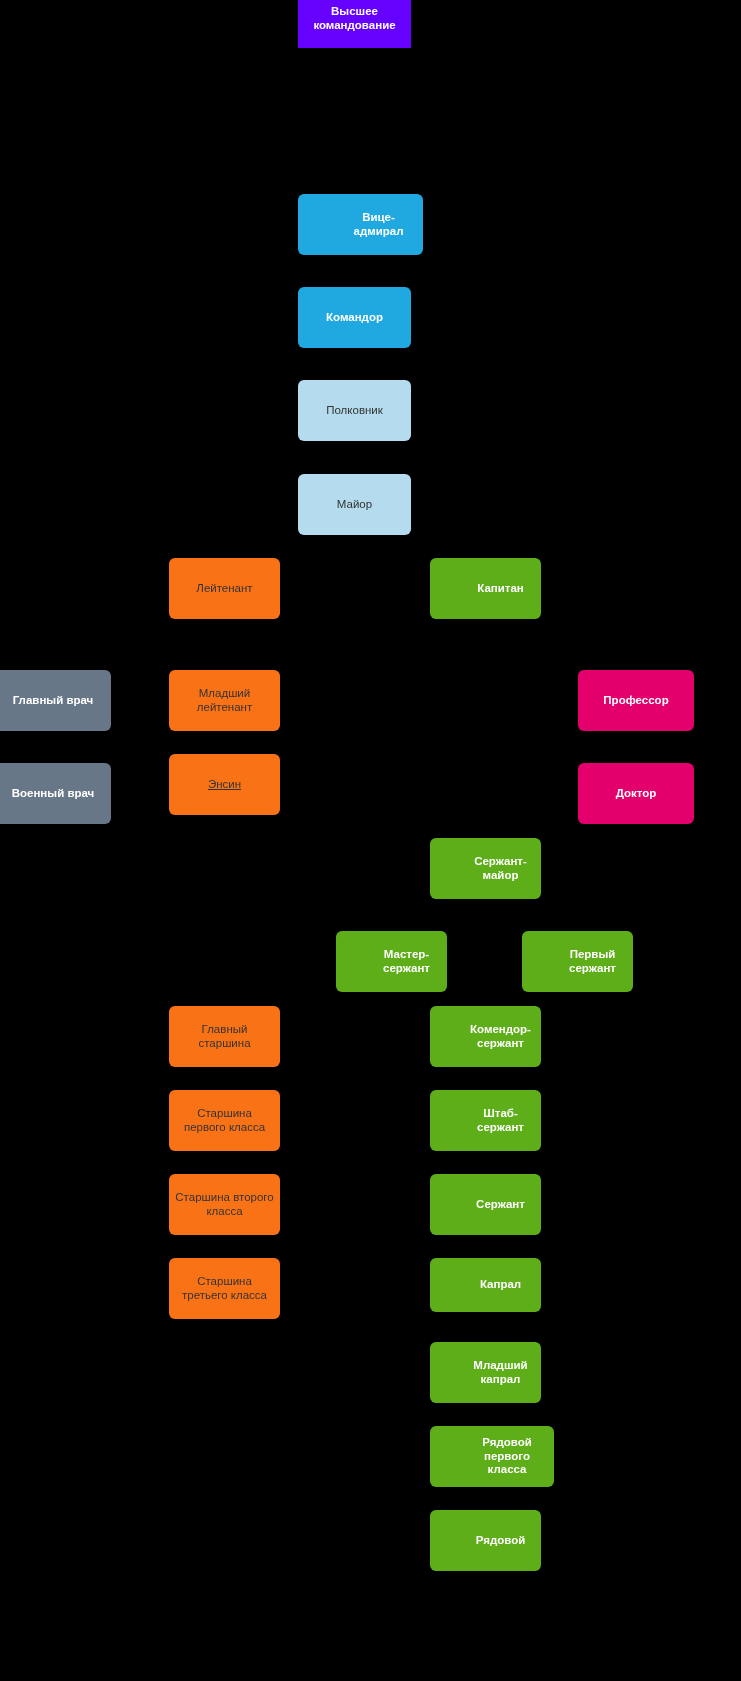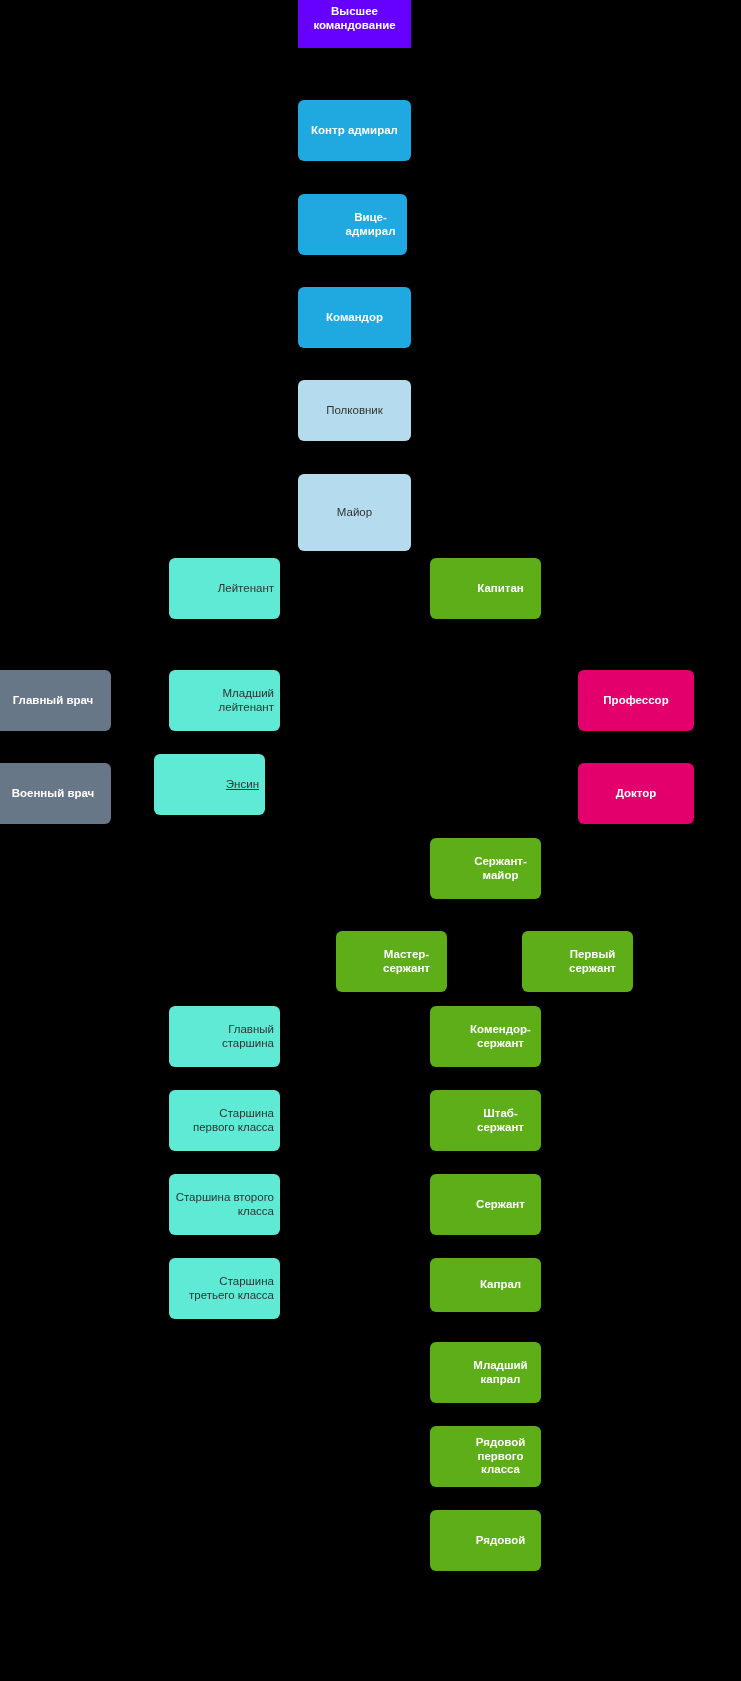--- a/index.html
+++ b/index.html
@@ -7,66 +7,63 @@
        font-family:"Liberation Sans","DejaVu Sans",sans-serif;}
   #chart{position:absolute;inset:0;}
   .node{position:absolute;border-radius:6px;display:flex;align-items:center;
         justify-content:center;text-align:center;box-sizing:border-box;
         padding:4px 6px;line-height:1.18;}
   .node .lbl{display:block;width:100%;}
   
   .c-purple{background:#6600ff;color:#ffffff;font-weight:bold;font-size:11.5px;border-radius:0;}
   .c-blue{background:#20a8e0;color:#ffffff;font-weight:bold;font-size:11.5px;}
   .c-lightblue{background:#b4dcee;color:#333333;font-weight:normal;font-size:11.5px;}
-  .c-steel{background:#5eead4;color:#333333;font-weight:normal;font-size:11.5px;text-align:right;}
+  .c-steel{background:#f97316;color:#333333;font-weight:normal;font-size:11.5px;}
   .c-slate{background:#687787;color:#ffffff;font-weight:bold;font-size:11.5px;}
   .c-green{background:#5dae18;color:#ffffff;font-weight:bold;font-size:11.5px;padding-left:36px;}
   .c-pink{background:#e4006c;color:#ffffff;font-weight:bold;font-size:11.5px;}
 </style>
 </head>
 <body>
 
 <div id="chart">
     <div class="node c-purple" style="left: 298px; top: -10px; width: 113px; height: 58px;">
       <span class="lbl">Высшее командование</span>
     </div>
-    <div class="node c-blue" style="left: 298px; top: 100px; width: 113px; height: 61px;">
-      <span class="lbl">Контр адмирал</span>
-    </div>
-    <div class="node c-blue" style="left: 298px; top: 194px; width: 109px; height: 61px; padding-left: 42px;">
+    <div class="node c-blue" style="left: 298px; top: 194px; width: 125px; height: 61px; padding-left: 42px;">
       <span class="lbl">Вице-адмирал</span>
     </div>
     <div class="node c-blue" style="left: 298px; top: 287px; width: 113px; height: 61px; justify-content: center;">
       <span class="lbl">Командор</span>
     </div>
     <div class="node c-lightblue" style="left: 298px; top: 380px; width: 113px; height: 61px;">
       <span class="lbl">Полковник</span>
     </div>
-    <div class="node c-lightblue" style="left: 298px; top: 474px; width: 113px; height: 77px; align-items: center;">
+    <div class="node c-lightblue" style="left: 298px; top: 474px; width: 113px; height: 61px; align-items: center;">
       <span class="lbl">Майор</span>
     </div>
     <div class="node c-steel" style="left: 169px; top: 558px; width: 111px; height: 61px;">
       <span class="lbl">Лейтенант</span>
     </div>
     <div class="node c-green" style="left: 430px; top: 558px; width: 111px; height: 61px;">
       <span class="lbl">Капитан</span>
     </div>
     <div class="node c-slate" style="left: -5px; top: 670px; width: 116px; height: 61px;">
       <span class="lbl">Главный врач</span>
     </div>
     <div class="node c-steel" style="left: 169px; top: 670px; width: 111px; height: 61px;">
       <span class="lbl">Младший лейтенант</span>
     </div>
     <div class="node c-pink" style="left: 578px; top: 670px; width: 116px; height: 61px;">
       <span class="lbl">Профессор</span>
     </div>
     <div class="node c-slate" style="left: -5px; top: 763px; width: 116px; height: 61px;">
       <span class="lbl">Военный врач</span>
     </div>
-    <div class="node c-steel" style="left: 154px; top: 754px; width: 111px; height: 61px; text-decoration: underline;">
+    <div class="node c-steel" style="left: 169px; top: 754px; width: 111px; height: 61px; text-decoration: underline;">
       <span class="lbl">Энсин</span>
     </div>
     <div class="node c-pink" style="left: 578px; top: 763px; width: 116px; height: 61px;">
       <span class="lbl">Доктор</span>
     </div>
     <div class="node c-green" style="left: 430px; top: 838px; width: 111px; height: 61px;">
       <span class="lbl">Сержант-майор</span>
     </div>
     <div class="node c-green" style="left: 336px; top: 931px; width: 111px; height: 61px;">
       <span class="lbl">Мастер-сержант</span>
@@ -94,19 +91,19 @@
     </div>
     <div class="node c-steel" style="left: 169px; top: 1258px; width: 111px; height: 61px;">
       <span class="lbl">Старшина третьего класса</span>
     </div>
     <div class="node c-green" style="left: 430px; top: 1258px; width: 111px; height: 54px;">
       <span class="lbl">Капрал</span>
     </div>
     <div class="node c-green" style="left: 430px; top: 1342px; width: 111px; height: 61px;">
       <span class="lbl">Младший капрал</span>
     </div>
-    <div class="node c-green" style="left: 430px; top: 1426px; width: 111px; height: 61px;">
+    <div class="node c-green" style="left: 430px; top: 1426px; width: 124px; height: 61px;">
       <span class="lbl">Рядовой первого класса</span>
     </div>
     <div class="node c-green" style="left: 430px; top: 1510px; width: 111px; height: 61px;">
       <span class="lbl">Рядовой</span>
     </div>
   </div>
 
 </body></html>

